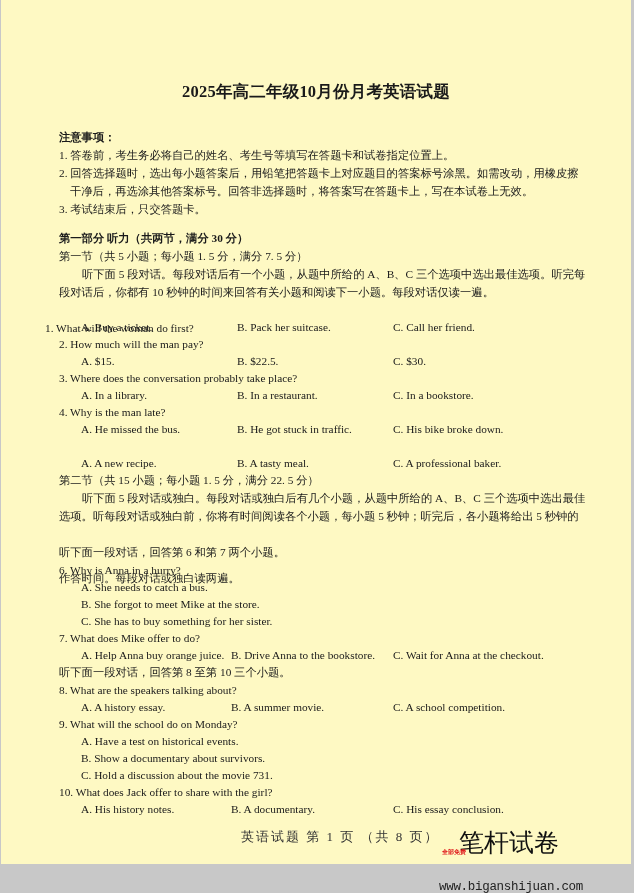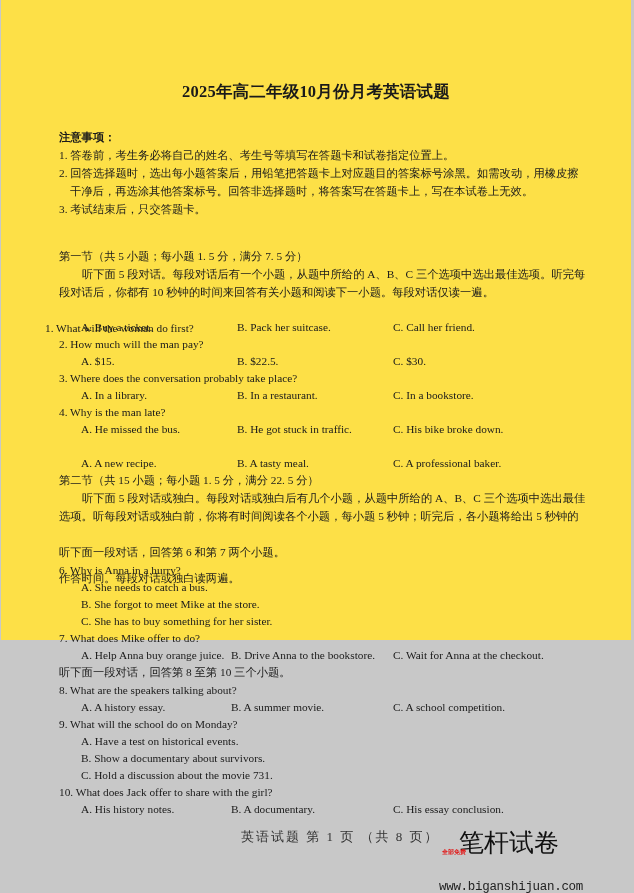--- a/index.html
+++ b/index.html
@@ -1,21 +1,21 @@
 <!DOCTYPE html>
 <html><head>
 <meta charset="utf-8">
 <style>
   html, body { margin: 0; padding: 0; }
   body {
     width: 634px; height: 893px; background: #c8c8c8; position: relative; overflow: hidden;
     font-family: "Liberation Serif", "DejaVu Serif", serif; color: #1a1a1a;
   }
   .page {
-    position: absolute; left: 1px; top: 0; width: 630px; height: 640px; background: #fde047;
+    position: absolute; left: 1px; top: 0; width: 630px; height: 864px; background: #fef9c3;
   }
   .title {
     position: absolute; top: 81px; left: 0; width: 630px; text-align: center;
     font-size: 16.5px; font-weight: bold; letter-spacing: 0.2px;
   }
   .abs { position: absolute; white-space: nowrap; font-size: 11.3px; line-height: 14px; }
   .bold { font-weight: bold; }
   .footer-text { font-size: 13px; letter-spacing: 2px; color: #333; }
   .brand { position: absolute; left: 458px; top: 826px; font-family: "DejaVu Sans", sans-serif; font-size: 25px; color: #111; }
   .brand-url { position: absolute; left: 438px; top: 880px; font-family: "Liberation Mono", "DejaVu Sans Mono", monospace; font-size: 12.5px; color: #222; letter-spacing: -0.3px; }
@@ -26,20 +26,21 @@
 
 <div class="page">
   <div class="title">2025年高二年级10月份月考英语试题</div>
 
   <div class="abs bold" style="left:58px;top:130px;">注意事项：</div>
   <div class="abs" style="left:58px;top:148px;">1. 答卷前，考生务必将自己的姓名、考生号等填写在答题卡和试卷指定位置上。</div>
   <div class="abs" style="left:58px;top:166px;">2. 回答选择题时，选出每小题答案后，用铅笔把答题卡上对应题目的答案标号涂黑。如需改动，用橡皮擦</div>
   <div class="abs" style="left:69px;top:184px;">干净后，再选涂其他答案标号。回答非选择题时，将答案写在答题卡上，写在本试卷上无效。</div>
   <div class="abs" style="left:58px;top:202px;">3. 考试结束后，只交答题卡。</div>
 
+  <div class="abs bold" style="left:58px;top:231px;">第一部分 听力（共两节，满分 30 分）</div>
   <div class="abs" style="left:58px;top:249px;">第一节（共 5 小题；每小题 1. 5 分，满分 7. 5 分）</div>
   <div class="abs" style="left:81px;top:267px;">听下面 5 段对话。每段对话后有一个小题，从题中所给的 A、B、C 三个选项中选出最佳选项。听完每</div>
   <div class="abs" style="left:58px;top:285px;">段对话后，你都有 10 秒钟的时间来回答有关小题和阅读下一小题。每段对话仅读一遍。</div>
 
   <div class="abs" style="left:44px;top:303px;margin-top:18px;">1.  What will the woman do first?</div>
   <div class="abs" style="left:80px;top:320px;">A. Buy a ticket.</div>
   <div class="abs" style="left:236px;top:320px;">B. Pack her suitcase.</div>
   <div class="abs" style="left:392px;top:320px;">C. Call her friend.</div>
 
   <div class="abs" style="left:58px;top:337px;">2.  How much will the man pay?</div>

